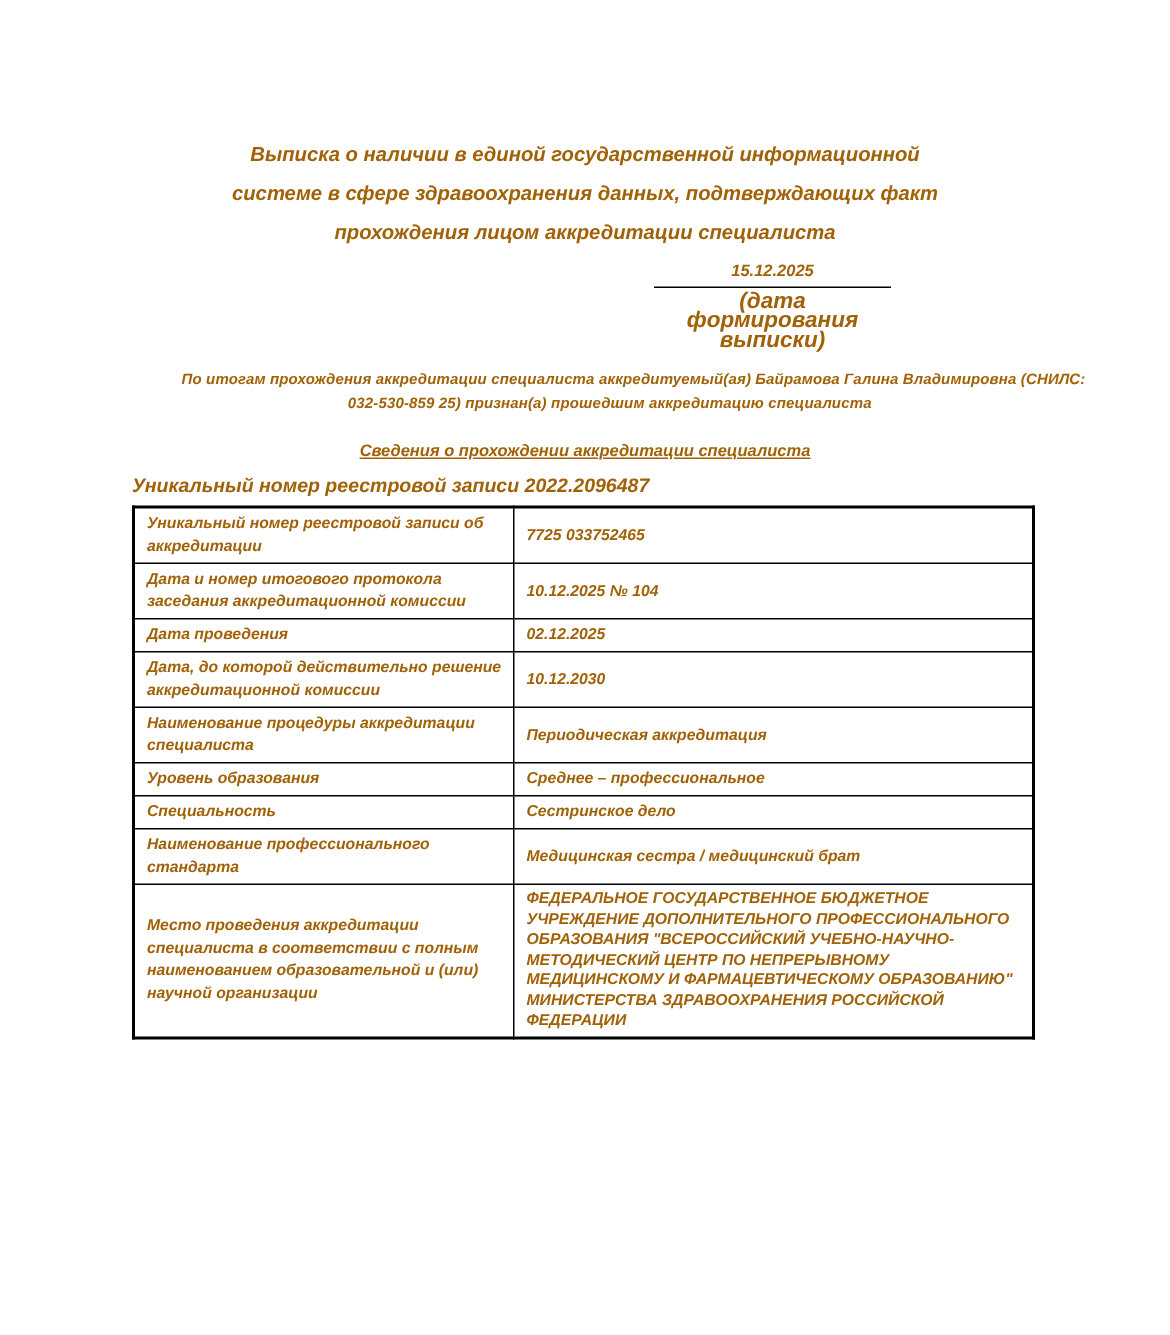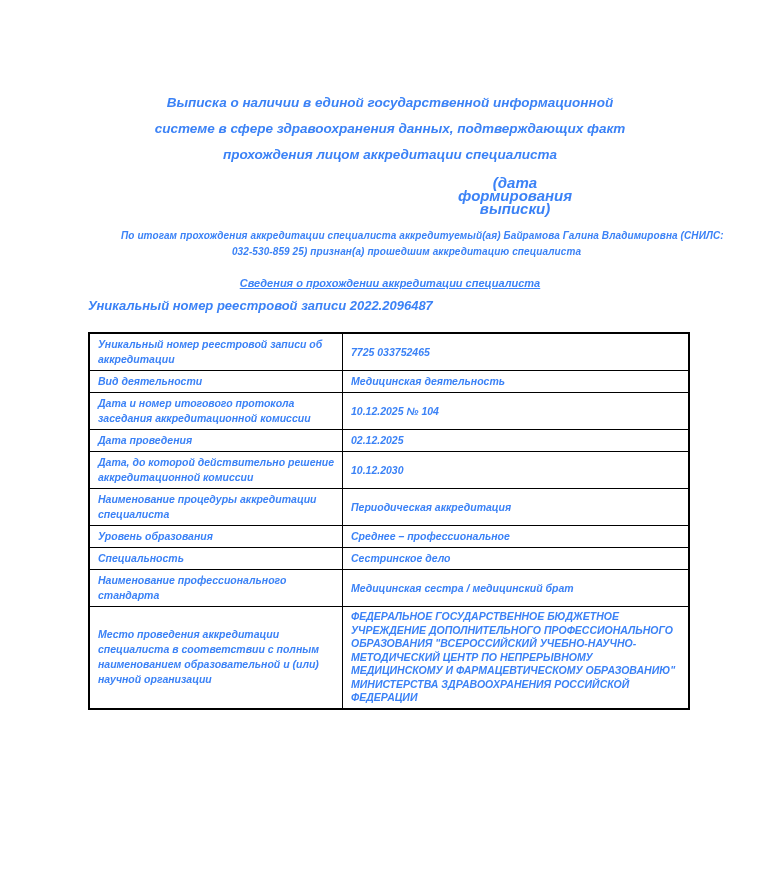--- a/index.html
+++ b/index.html
@@ -4,21 +4,21 @@
 <style>
   html, body { margin: 0; padding: 0; background: #ffffff; }
   .page {
     position: relative;
     width: 780px;
     height: 890px;
     background: #ffffff;
     font-family: "Liberation Sans", sans-serif;
     font-style: italic;
     font-weight: bold;
-    color: #3b82f6;
+    color: #a16207;
     overflow: hidden;
     box-sizing: border-box;
   }
   .content { padding: 0 88px; width: 604px; }
 
   .doc-title {
     padding-top: 90px;
     text-align: center;
     font-size: 13.5px;
     line-height: 26px;
@@ -62,21 +62,21 @@
     text-decoration: underline;
   }
   .registry-heading {
     margin-top: 7px;
     text-align: left;
     font-size: 13px;
     line-height: 17px;
   }
 
   table.info-table {
-    margin-top: 18px;
+    margin-top: 5px;
     border-collapse: collapse;
     width: 602px;
     border: 2px solid #000000;
     table-layout: fixed;
   }
   table.info-table td {
     border: 1.5px solid #000000;
     vertical-align: middle;
     font-size: 10.5px;
     line-height: 15px;
@@ -96,41 +96,38 @@
 <div class="page">
   <div class="content">
 
     <div class="doc-title">
       <div>Выписка о наличии в единой государственной информационной</div>
       <div>системе в сфере здравоохранения данных, подтверждающих факт</div>
       <div>прохождения лицом аккредитации специалиста</div>
     </div>
 
     <div class="date-block">
+      <div class="date-value">15.12.2025</div>
       <div class="date-caption">(дата формирования выписки)</div>
     </div>
 
     <div class="intro">
       <div>По итогам прохождения аккредитации специалиста аккредитуемый(ая) Байрамова Галина Владимировна (СНИЛС:</div>
       <div>032-530-859 25) признан(а) прошедшим аккредитацию специалиста</div>
     </div>
 
     <div class="section-heading">Сведения о прохождении аккредитации специалиста</div>
 
     <div class="registry-heading">Уникальный номер реестровой записи 2022.2096487</div>
 
     <table class="info-table">
       <tbody>
         <tr>
           <td class="cell-label">Уникальный номер реестровой записи об аккредитации</td>
           <td class="cell-value">7725 033752465</td>
-        </tr>
-        <tr>
-          <td class="cell-label">Вид деятельности</td>
-          <td class="cell-value">Медицинская деятельность</td>
         </tr>
         <tr>
           <td class="cell-label">Дата и номер итогового протокола заседания аккредитационной комиссии</td>
           <td class="cell-value">10.12.2025 № 104</td>
         </tr>
         <tr>
           <td class="cell-label">Дата проведения</td>
           <td class="cell-value">02.12.2025</td>
         </tr>
         <tr>

